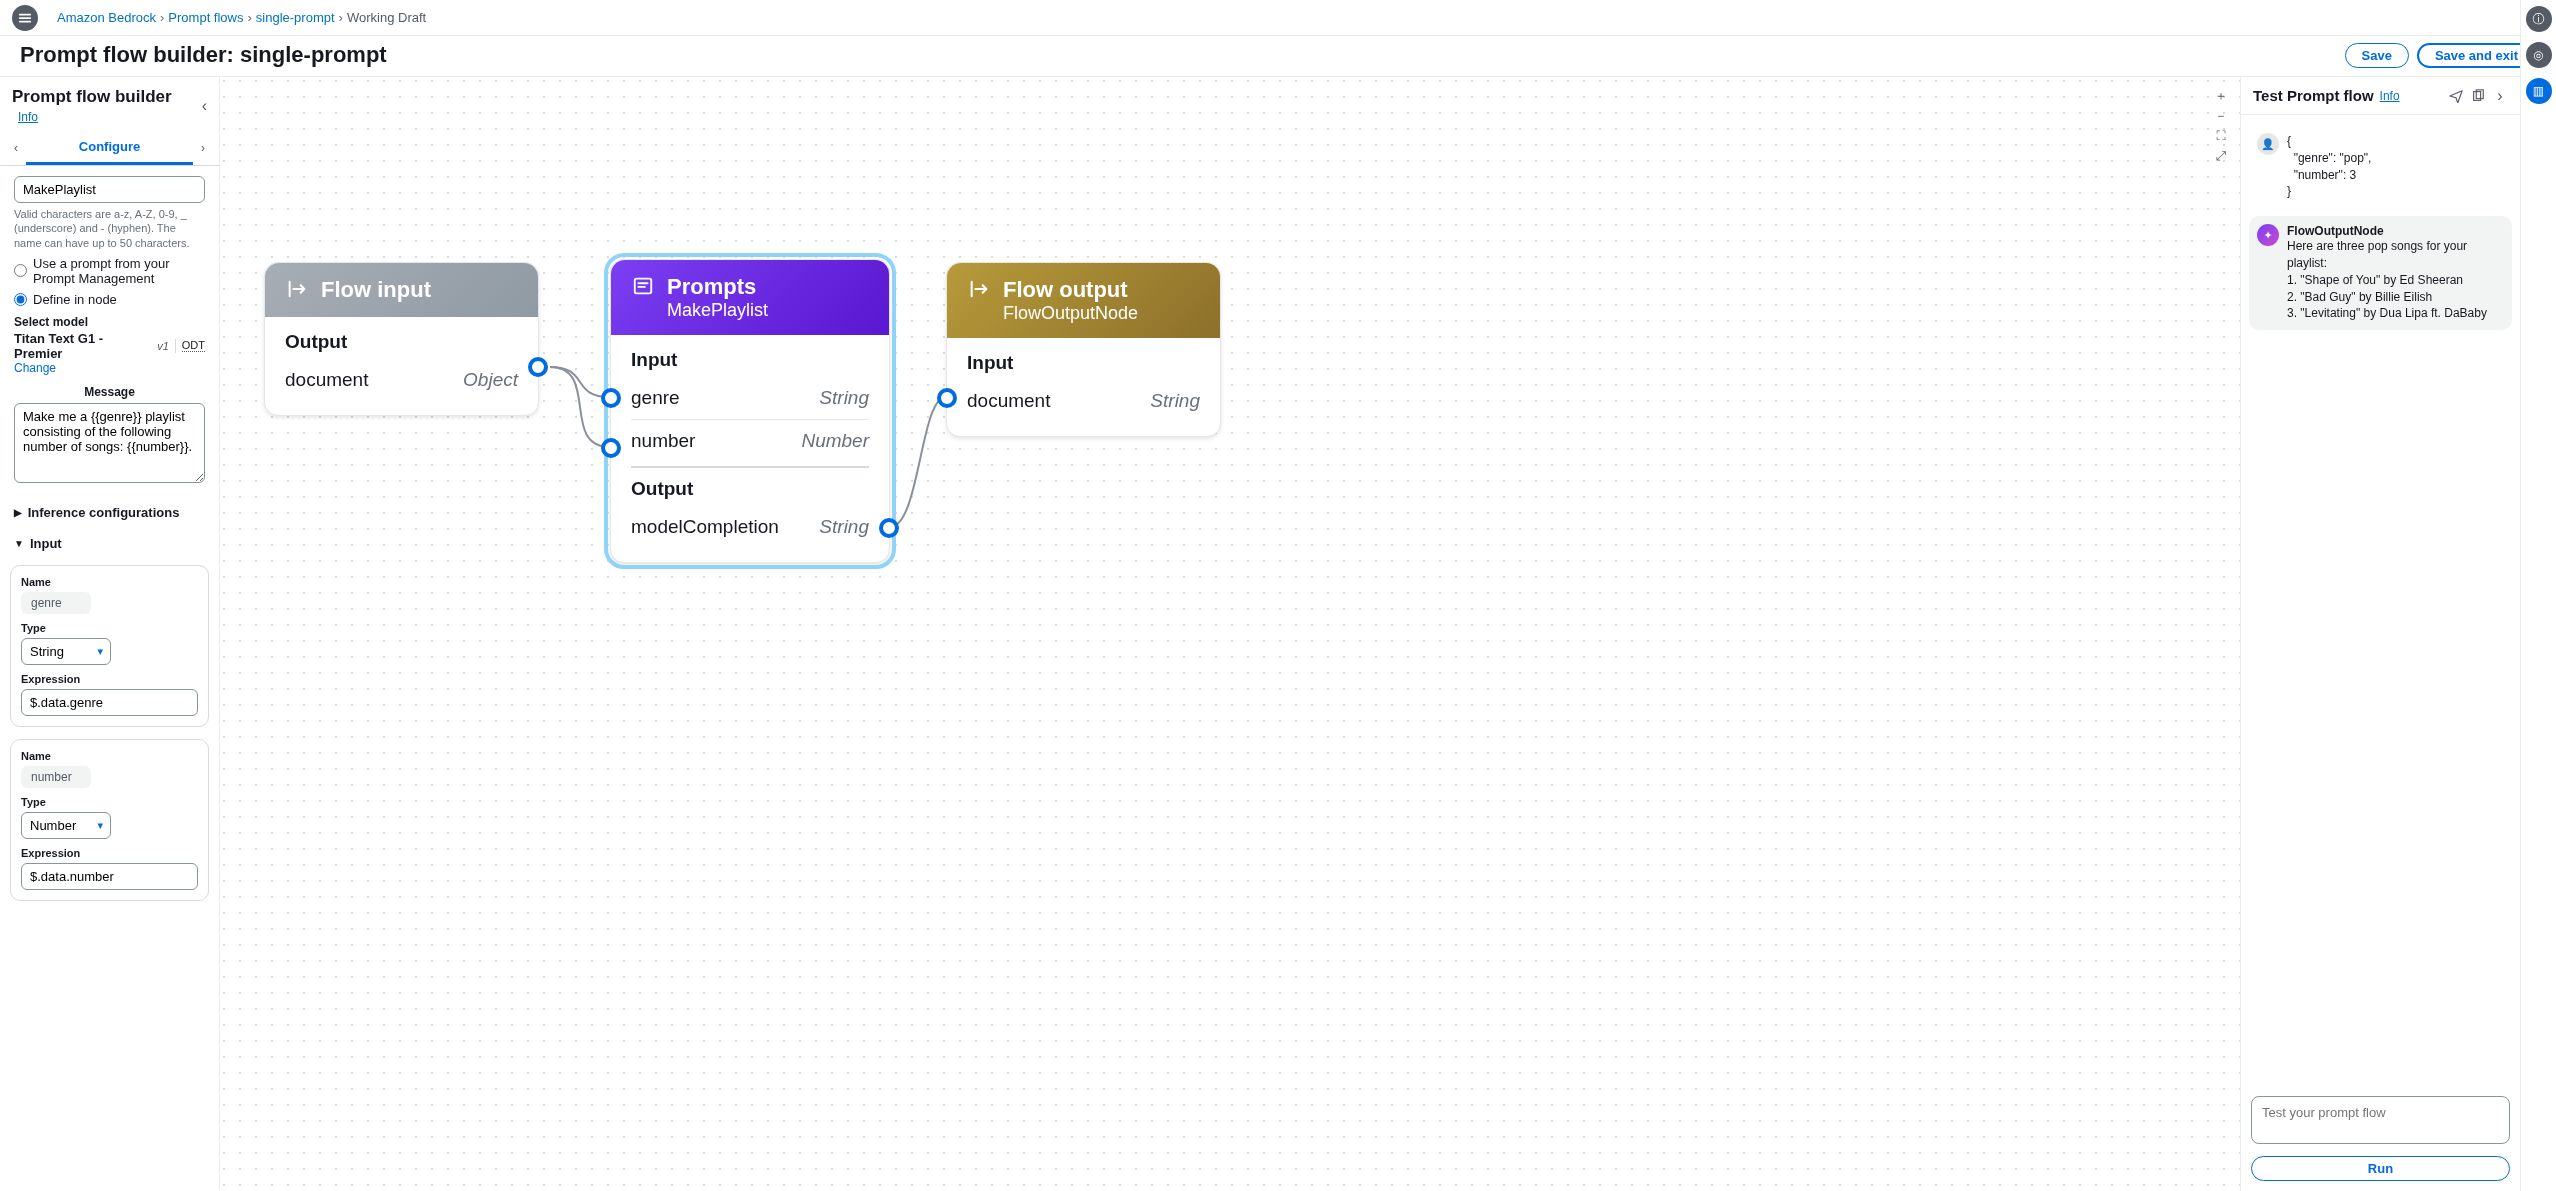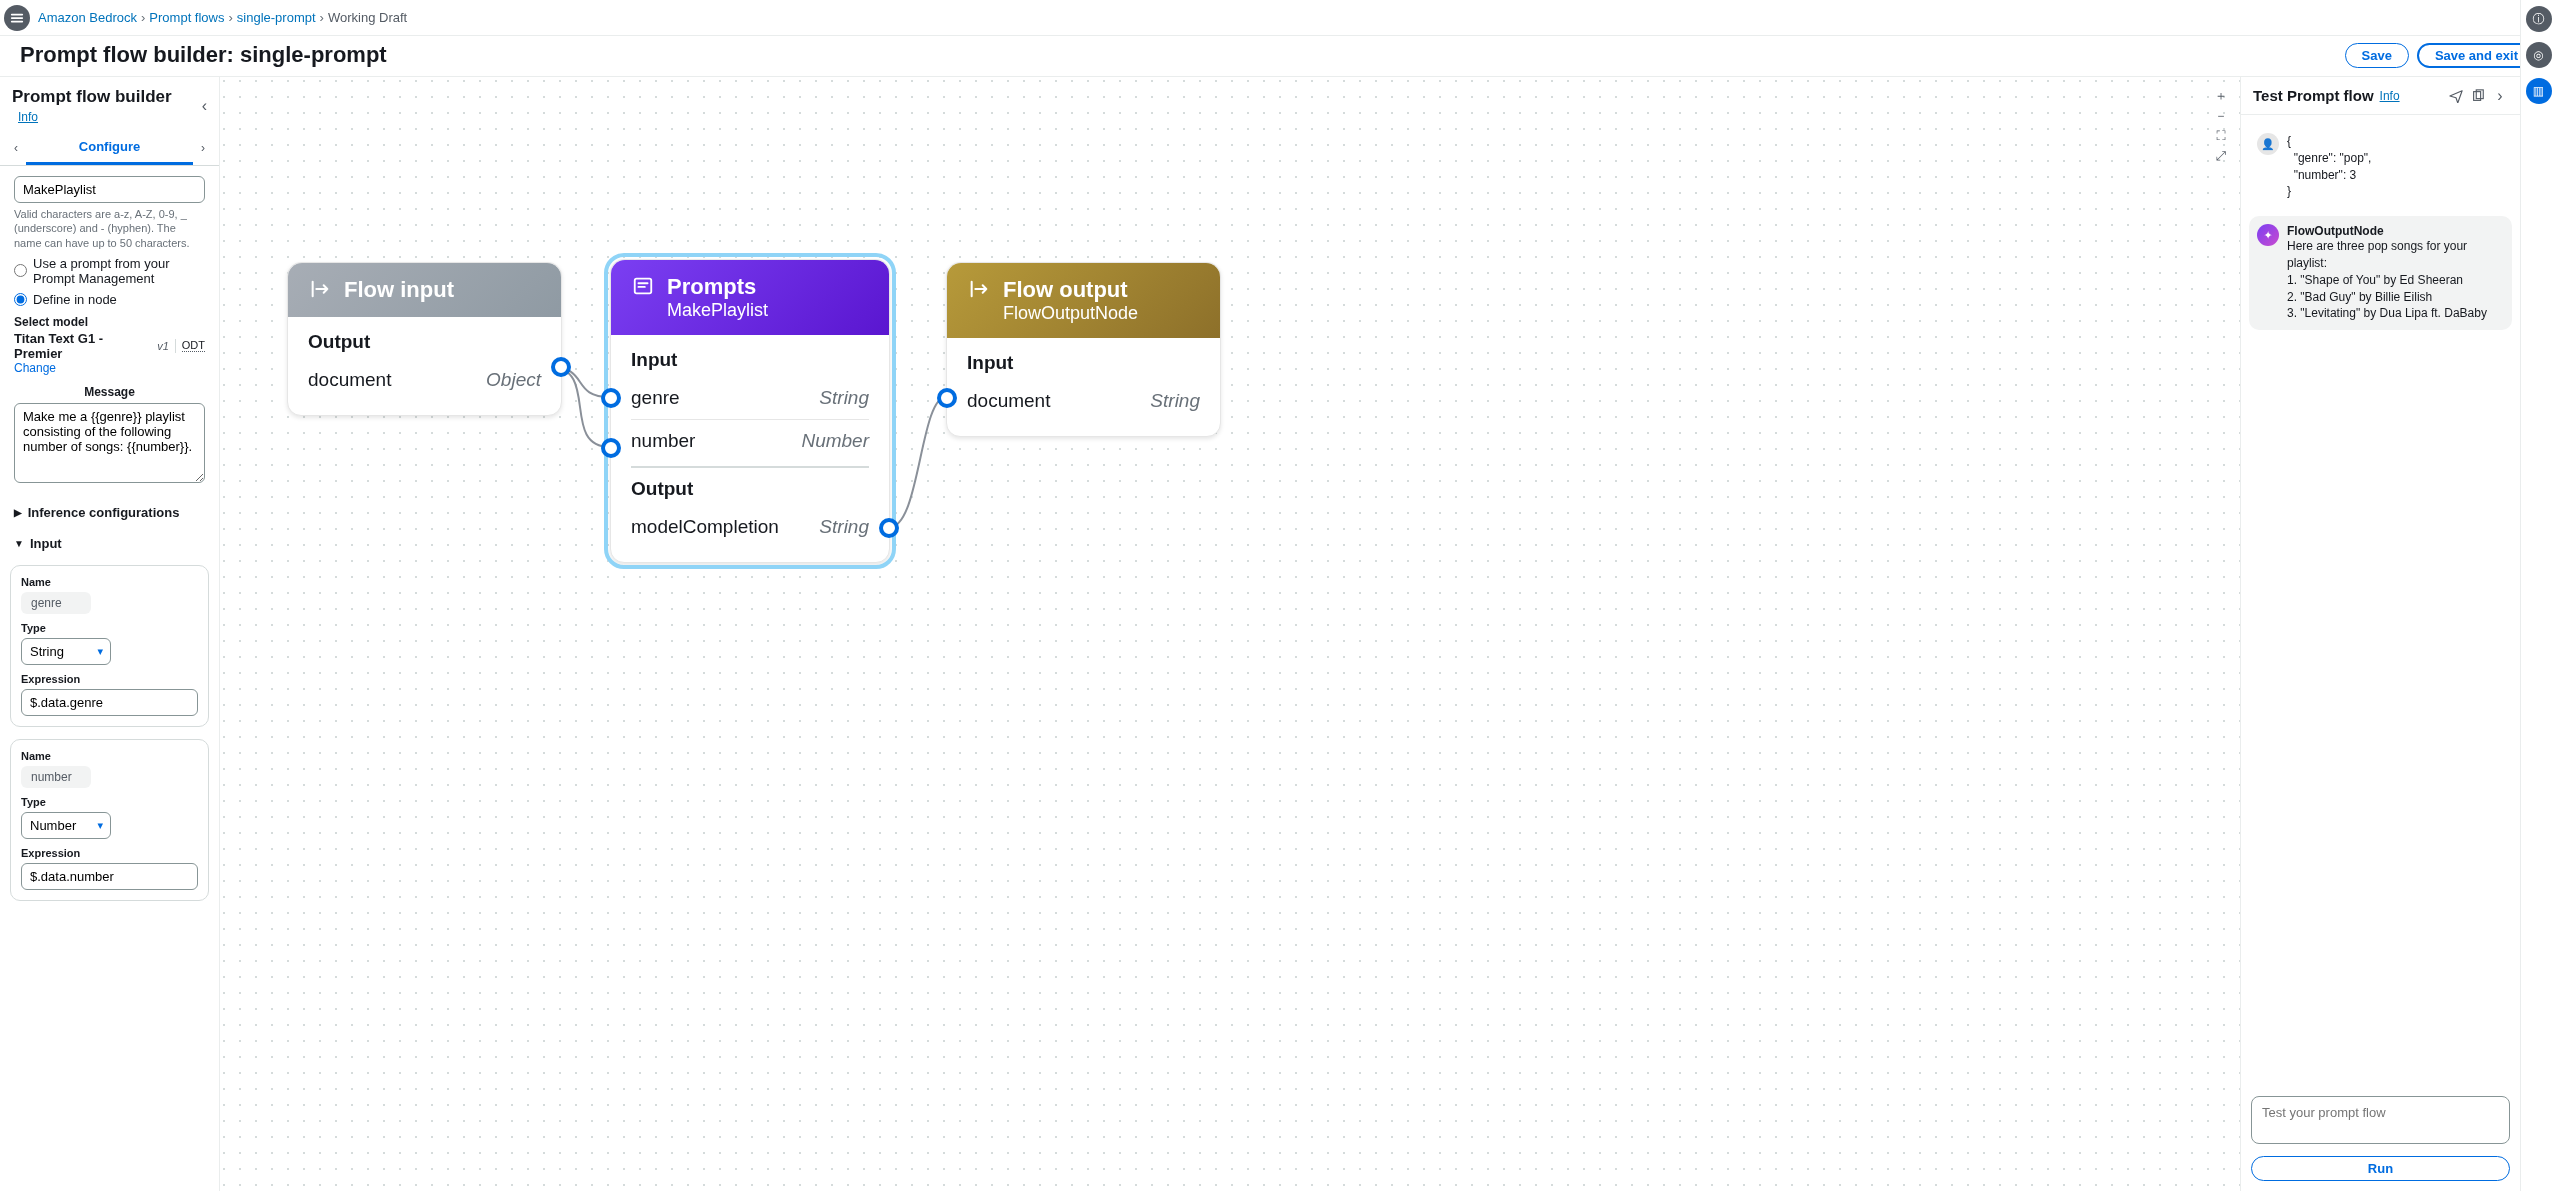--- a/index.html
+++ b/index.html
@@ -1,19 +1,19 @@
 <!DOCTYPE html>
 <html><head>
 <meta charset="utf-8">
 <style>
 * { box-sizing: border-box; margin: 0; padding: 0; font-family: "Amazon Ember", "Helvetica Neue", Arial, sans-serif; }
 html, body { width: 100%; height: 100%; background: #fff; color: #16191f; }
 
 
-.topbar { display: flex; align-items: center; padding: 4px 4px; gap: 8px; border-bottom: 1px solid #eaeded; height: 36px; }
+.topbar { display: flex; align-items: center; padding: 4px 12px; gap: 19px; border-bottom: 1px solid #eaeded; height: 36px; }
 .menu-btn { width: 26px; height: 26px; border-radius: 50%; background: #545b64; display: flex; align-items: center; justify-content: center; color: #fff; }
 .menu-btn svg { width: 14px; height: 14px; }
 .breadcrumb { display: flex; align-items: center; gap: 4px; font-size: 13px; }
 .breadcrumb a { color: #0073bb; text-decoration: none; }
 .breadcrumb .chev { color: #687078; }
 .breadcrumb .current { color: #545b64; }
 
 
 .side-icons { position: fixed; right: 0; top: 0; width: 36px; padding: 6px 0; display: flex; flex-direction: column; align-items: center; gap: 10px; border-left: 1px solid #eaeded; height: 100%; background: #fff; z-index: 20; }
 .side-icon { width: 26px; height: 26px; border-radius: 50%; display: flex; align-items: center; justify-content: center; background: #545b64; color: #fff; font-size: 12px; }
@@ -231,21 +231,21 @@
       <div class="tool">⛶</div>
       <div class="tool">⤢</div>
     </div>
 
     <svg class="edges">
       <path d="M 330 290 C 370 290, 350 320, 390 320"></path>
       <path d="M 330 290 C 380 290, 340 370, 390 370"></path>
       <path d="M 670 450 C 700 450, 700 320, 726 320"></path>
     </svg>
 
-    <div class="node" style="left:67px; top:185px; width:275px;">
+    <div class="node" style="left:44px; top:185px; width:275px;">
       <div class="node-header hdr-input">
         <span class="hicon">
           <svg viewBox="0 0 24 24" width="22" height="22">
               <path d="M4 4v16M8 12h12m-4-4 4 4-4 4" stroke="#fff" stroke-width="2.2" fill="none" stroke-linecap="round" stroke-linejoin="round"></path>
             </svg>
         </span>
         <div class="titles">
             <span class="type">Flow input</span>
           </div>
       </div>

